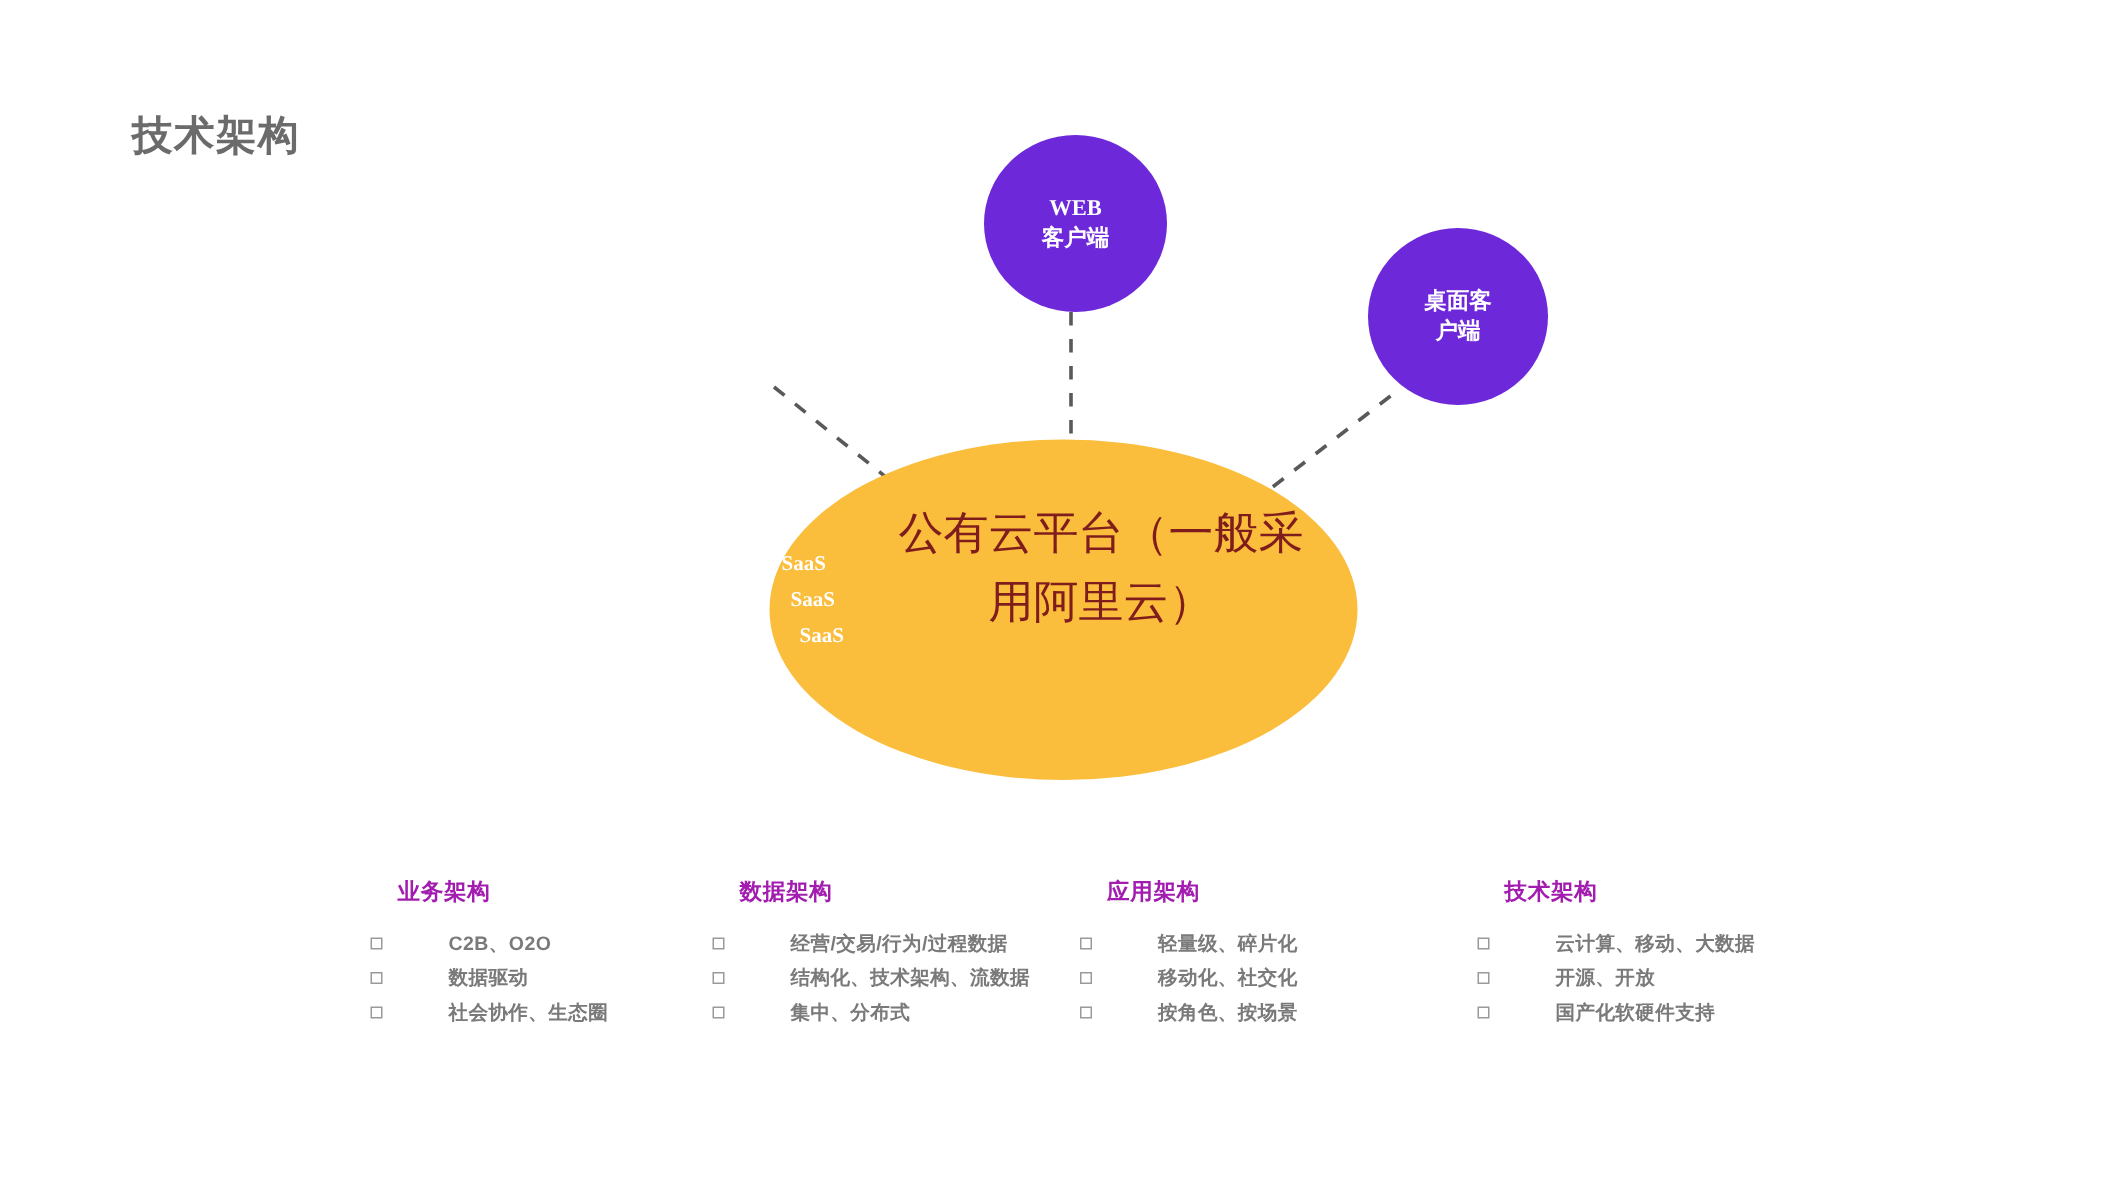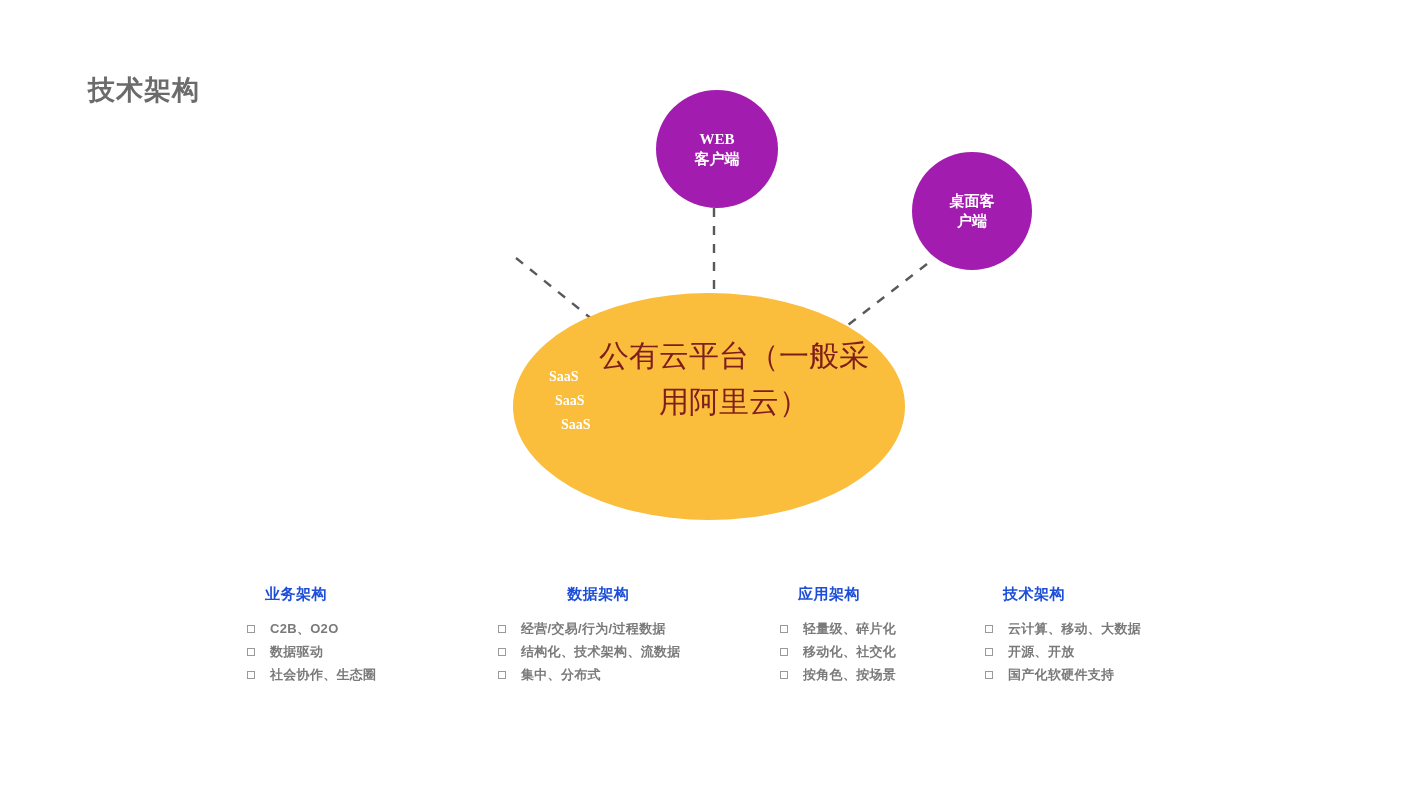--- a/index.html
+++ b/index.html
@@ -23,21 +23,21 @@
     line-height:34px; letter-spacing:0.5px; white-space:nowrap;
   }
   .h-sub span { display:block; }
 
   
   #links { position:absolute; left:0; top:0; width:1416px; height:791px; }
 
   
   .node {
     position:absolute; border-radius:50%;
-    background:#a21caf;
+    background:#6d28d9;
     display:flex; align-items:center; justify-content:center;
     text-align:center; color:#ffffff;
     font-family:"Liberation Serif", serif;
     font-size:15px; line-height:20px; font-weight:bold;
   }
   .node .lines { display:block; }
   .node .lines b { display:block; font-weight:bold; }
 
   #node-mobile  { left:438px; top:145px; width:120px; height:115px; }
   #node-web     { left:656px; top:90px;  width:122px; height:118px; }
@@ -51,38 +51,38 @@
     background:#fabd3c;
   }
   #cloud-title {
     position:absolute; left:86px; top:40px; width:270px;
     color:#7f1d1d; font-family:"Liberation Serif", serif;
     font-size:30px; line-height:46px; text-align:center;
   }
   #cloud-stack {
     position:absolute; left:8px; top:72px; width:76px;
     color:#ffffff; font-family:"Liberation Serif", serif;
-    font-size:14px; font-weight:bold; line-height:24px;margin-left:28px;
+    font-size:14px; font-weight:bold; line-height:24px;
   }
   #cloud-stack span { display:block; }
   #cloud-stack span:nth-child(1){ padding-left:0px; }
   #cloud-stack span:nth-child(2){ padding-left:6px; }
   #cloud-stack span:nth-child(3){ padding-left:12px; }
 
   
   #columns { position:absolute; left:0; top:585px; width:1416px; }
   .col { position:absolute; top:0; }
-  .col-0 { left:265px; } .col-1 { left:516px;text-align:center; }
-  .col-2 { left:798px; } .col-3 { left:1003px; }
+  .col-0 { left:265px; } .col-1 { left:493px; }
+  .col-2 { left:738px; } .col-3 { left:1003px; }
 
   .col-head {
-    font-size:15px; font-weight:bold; color:#1d4ed8;
+    font-size:15px; font-weight:bold; color:#a21caf;
     letter-spacing:0.5px; white-space:nowrap; margin-bottom:13px;
   }
-  .item { display:flex; align-items:center; height:23px; white-space:nowrap; }
+  .item { display:flex; align-items:center; height:23px; white-space:nowrap;gap:29px; }
   .bullet {
     width:8px; height:8px; flex:0 0 8px;
     border:1.5px solid #9a9a9a; margin-right:0px;
   }
   .item-label {
     margin-left:15px; font-size:13px; color:#7a7a7a;
     font-weight:bold; letter-spacing:0.3px;
   }
   .col-0 .item, .col-1 .item, .col-2 .item, .col-3 .item { margin-left:-18px; }
 </style>

